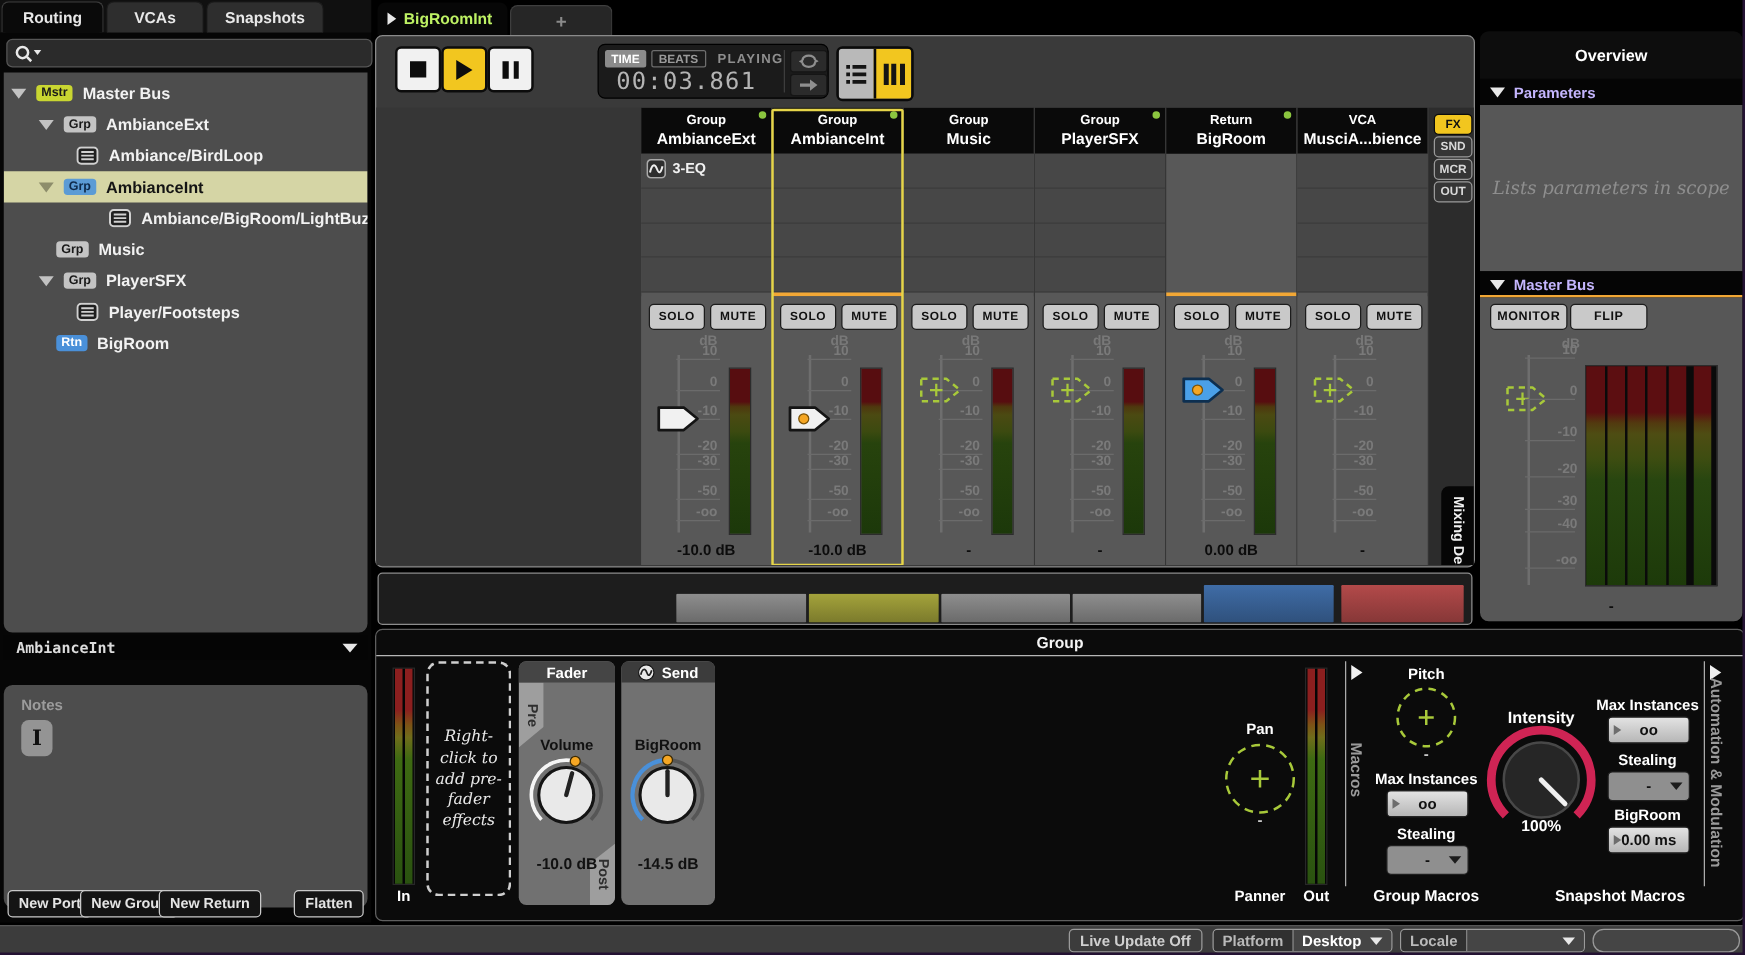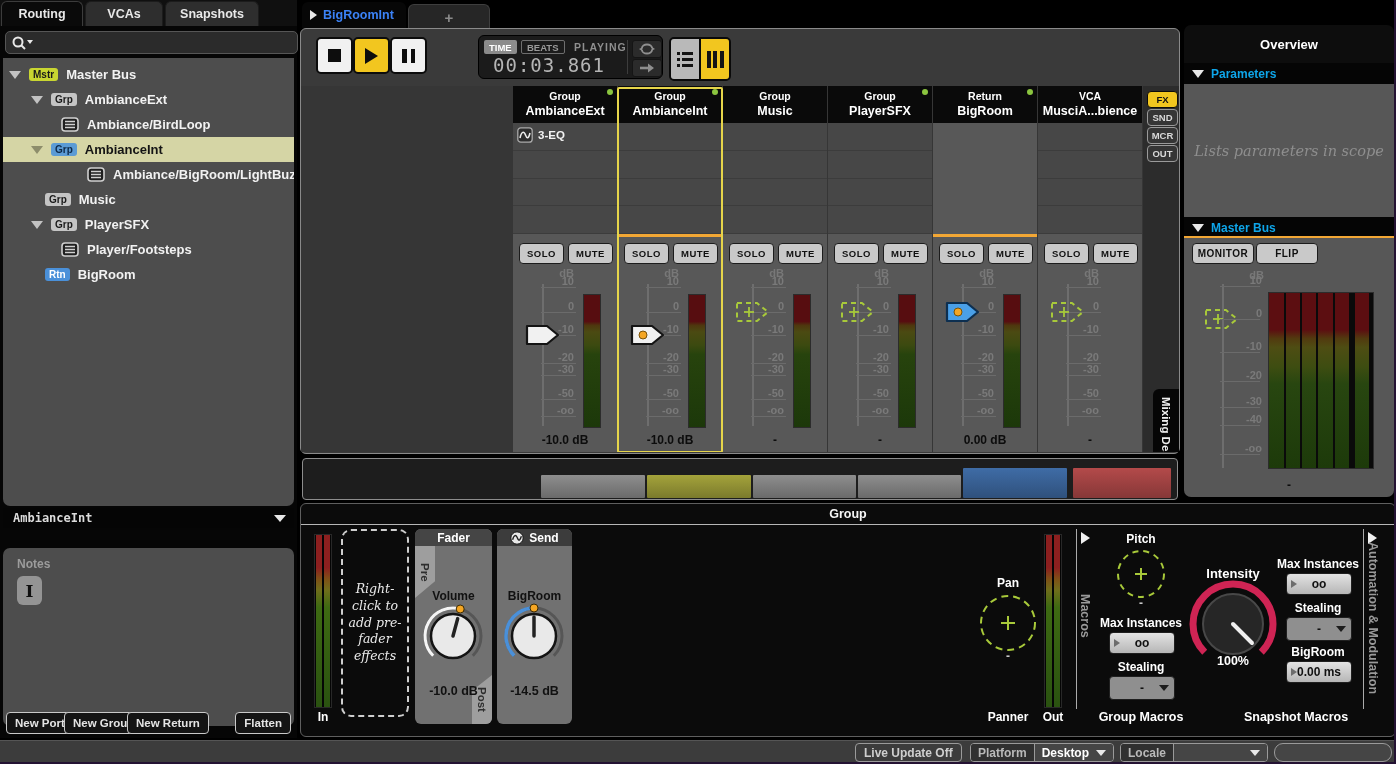--- a/index.html
+++ b/index.html
@@ -27,21 +27,21 @@
   .caret-down{width:0;height:0;border-left:6px solid transparent;border-right:6px solid transparent;border-top:7px solid #e8e8e8;}
   #notes-panel{left:3px;top:530px;width:291px;height:178px;background:#4d4d4d;border-radius:7px;margin-top:18px;}
   #notes-label{left:14px;top:9px;font-size:12px;font-weight:bold;color:#9c9c9c;}
   #ibeam{left:14px;top:28px;width:25px;height:29px;background:#949494;border-radius:6px;display:flex;align-items:center;justify-content:center;
          font-family:"DejaVu Serif",serif;font-size:17px;font-weight:bold;color:#101010;}
   #sidebar-buttons{left:3px;top:712px;width:291px;height:22px;}
   .sbtn{position:absolute;top:0;height:20px;background:#141414;border:1px solid #c9c9c9;border-radius:4px;color:#e4e4e4;
         font-size:11.5px;font-weight:bold;display:flex;align-items:center;justify-content:center;padding:0 8px;}
   
   #mixer{left:300px;top:0;width:880px;height:455px;}
-  #mx-tab{left:2px;top:2px;width:104px;height:26px;background:#070707;border-radius:6px 6px 0 0;display:flex;align-items:center;color:#3b82f6;}
+  #mx-tab{left:2px;top:2px;width:104px;height:26px;background:#070707;border-radius:6px 6px 0 0;display:flex;align-items:center;color:#bef264;}
   #mx-tab .play-glyph{width:0;height:0;border-top:5px solid transparent;border-bottom:5px solid transparent;border-left:7px solid #e8e8e8;margin:0 6px 0 8px;}
   #mx-tab .mx-tab-label{font-size:12.5px;font-weight:bold;}
   #mx-newtab{left:108px;top:4px;width:80px;height:24px;background:#262626;border:1px solid #3e3e3e;border-bottom:none;border-radius:6px 6px 0 0;
      color:#8a8a8a;font-size:15px;font-weight:bold;display:flex;align-items:center;justify-content:center;}
   #mx-panel{left:0;top:28px;width:878px;height:424px;background:#3a3a3a;border:1px solid #8a8a8a;border-radius:6px;}
   .tbtn{position:absolute;top:8px;width:33px;height:33px;border:2px solid #0c0c0c;border-radius:5px;background:#f1f1f1;
         display:flex;align-items:center;justify-content:center;}
   .tbtn.play{background:#f2c61f;}
   .glyph-stop{width:13px;height:13px;background:#0d0d0d;}
   .glyph-play{width:0;height:0;border-top:8px solid transparent;border-bottom:8px solid transparent;border-left:13px solid #0d0d0d;}
@@ -94,21 +94,21 @@
      display:flex;flex-direction:column;align-items:center;justify-content:flex-start;padding-top:8px;}
   #desk-tab .vtext{writing-mode:vertical-rl;font-size:11.5px;font-weight:bold;color:#f0f0f0;white-space:nowrap;}
   
   #navigator{left:302px;top:458px;width:874px;height:40px;background:#1d1d1d;border:1px solid #8d8d8d;border-radius:4px;}
   .nav-block{position:absolute;border-radius:1px;}
   
   #overview{left:1184px;top:25px;width:210px;height:472px;background:#0d0d0d;border-radius:7px;}
   #ov-title{left:0;top:12px;width:100%;text-align:center;font-size:13px;font-weight:bold;color:#fff;}
   .ov-header{position:absolute;left:0;width:100%;height:21px;background:#050505;display:flex;align-items:center;gap:7px;padding-left:8px;box-sizing:border-box;}
   .ov-header .caret-down{border-top-width:8px;border-left-width:6px;border-right-width:6px;}
-  .ov-header .ovh-label{font-size:12px;font-weight:bold;color:#0ea5e9;}
+  .ov-header .ovh-label{font-size:12px;font-weight:bold;color:#c4b5fd;}
   #ov-param-body{left:0;top:59px;width:100%;height:133px;background:#575757;display:flex;align-items:center;justify-content:center;}
   #ov-param-hint{font-family:"DejaVu Serif",serif;font-style:italic;font-size:14.5px;color:#8e8e8e;}
   #ov-master-body{left:0;top:213px;width:100%;height:259px;background:#575757;border-radius:0 0 7px 7px;}
   #ov-orange{left:0;top:211px;width:100%;height:2px;background:#f2a735;}
   .ovbtn{position:absolute;top:5px;height:19px;background:#c9c9c9;border:1.5px solid #1c1c1c;border-radius:4px;
      font-size:10px;font-weight:bold;color:#101010;display:flex;align-items:center;justify-content:center;letter-spacing:0.5px;}
   #mb-unit{position:absolute;top:31px;left:30px;width:50px;text-align:right;font-size:11px;font-weight:bold;color:#787878;}
   #mb-track{position:absolute;left:38px;top:46px;width:2px;height:184px;background:#6e6e6e;}
   #mb-meter{position:absolute;left:84px;top:54px;width:104px;height:175px;background:#0a0a0a;border:1px solid #2c2c2c;display:flex;}
   .mb-ch{height:100%;background:linear-gradient(to bottom,#5c0e11 0%,#5c0e11 21%,#523a0f 26%,#4e4d13 31%,#3e4d11 42%,#284610 52%,#1d3a0a 100%);}

